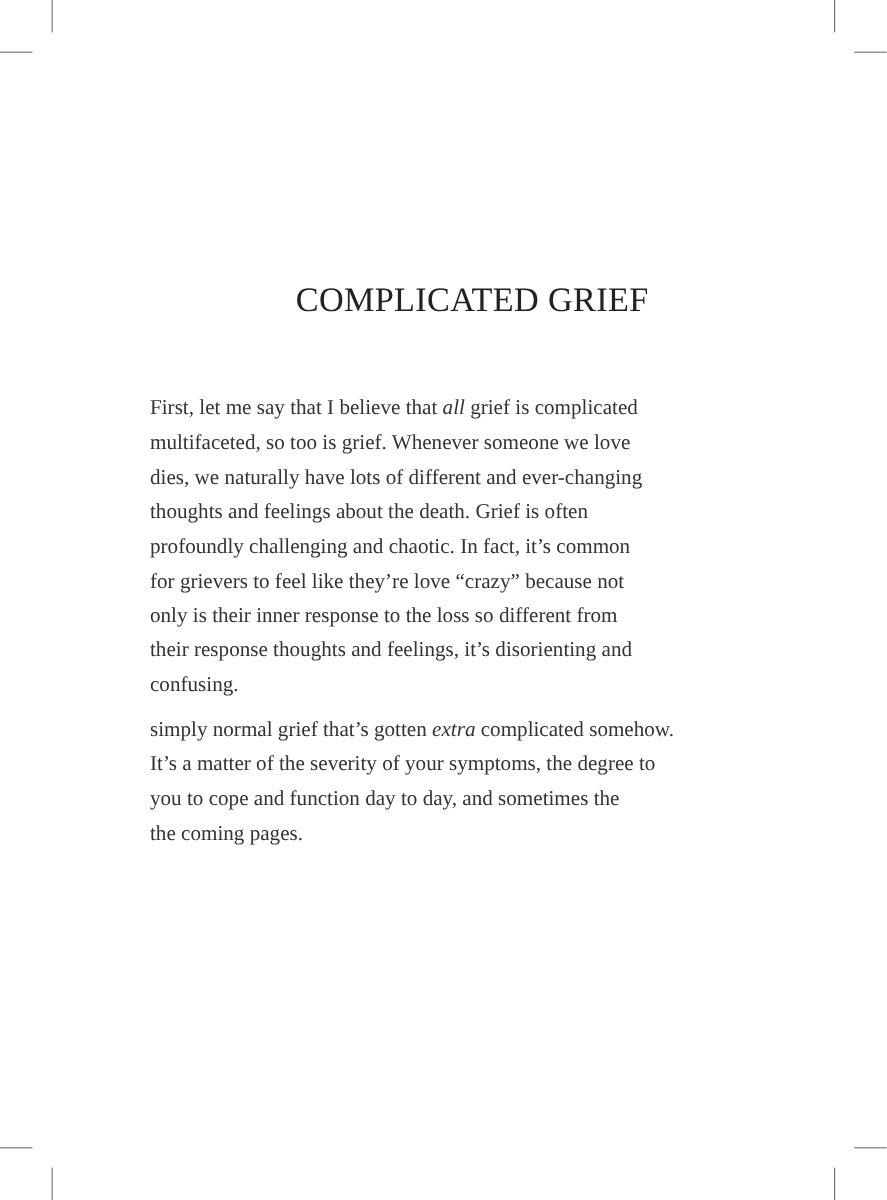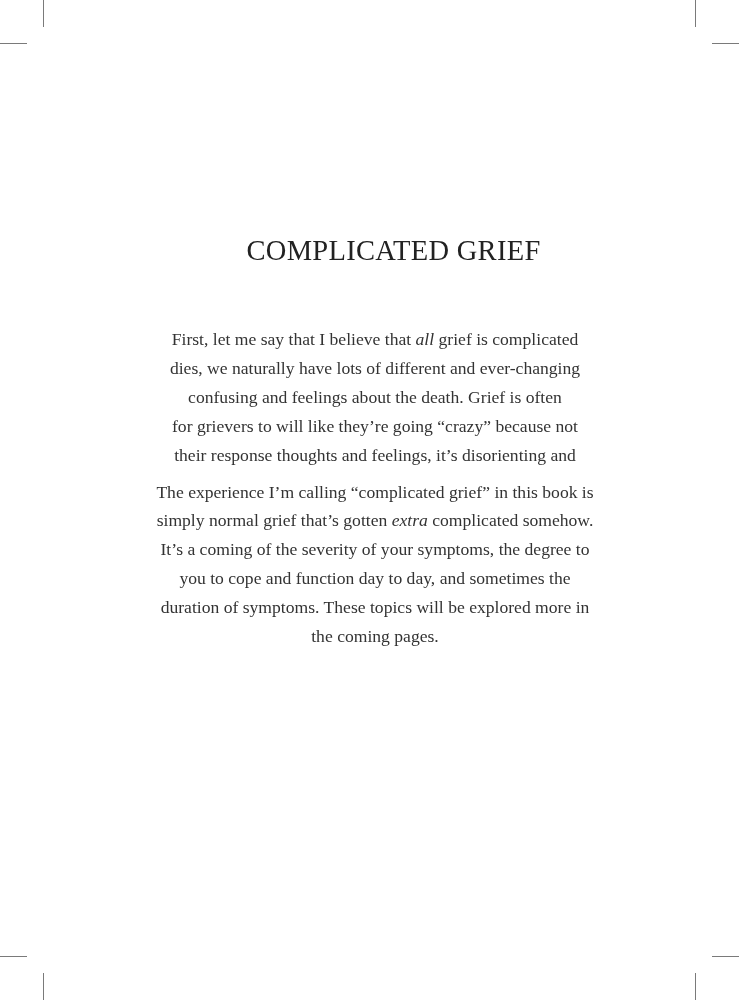--- a/index.html
+++ b/index.html
@@ -4,21 +4,21 @@
 <style>
   html, body { margin: 0; padding: 0; background: #ffffff; }
   body { width: 739px; height: 1000px; position: relative; overflow: hidden;
          font-family: "Liberation Serif", "DejaVu Serif", serif; color: #2b2b2b; }
   .crop { position: absolute; background: #7a7a7a; }
   .v { width: 1px; height: 27px; }
   .h { height: 1px; width: 27px; }
   .title { position: absolute; left: 0; width: 739px; top: 232px; text-align: center;
            font-size: 28.5px; line-height: 38px; letter-spacing: 0.3px; color: #222; font-weight: normal; margin: 0; padding-left: 24px; }
   .body { position: absolute; left: 125px; width: 500px; top: 325px;
-          font-size: 17.6px; line-height: 28.9px; color: #333; text-align: center; }
+          font-size: 17.6px; line-height: 28.9px; color: #333; }
   .body p { margin: 0 0 8px 0; }
   .line { display: block; white-space: nowrap; }
 </style>
 </head>
 <body>
 
 <div class="crop v" style="left:43px; top:0;"></div>
 <div class="crop h" style="left:0; top:43px;"></div>
 <div class="crop v" style="left:695px; top:0;"></div>
 <div class="crop h" style="left:712px; top:43px;"></div>
@@ -27,26 +27,28 @@
 <div class="crop v" style="left:695px; top:973px;"></div>
 <div class="crop h" style="left:712px; top:956px;"></div>
 
 <h1 class="title">
   <span class="line">COMPLICATED GRIEF</span>
 </h1>
 
 <div class="body">
   <p>
     <span class="line"><span>First, let me say that I believe that </span><em>all</em><span> grief is complicated</span></span>
+    <span class="line">multifaceted, so too is grief. Whenever someone we love</span>
     <span class="line">dies, we naturally have lots of different and ever-changing</span>
-    <span class="line">confusing and feelings about the death. Grief is often</span>
-    <span class="line">for grievers to will like they’re going “crazy” because not</span>
+    <span class="line">thoughts and feelings about the death. Grief is often</span>
+    <span class="line">profoundly challenging and chaotic. In fact, it’s common</span>
+    <span class="line">for grievers to feel like they’re love “crazy” because not</span>
+    <span class="line">only is their inner response to the loss so different from</span>
     <span class="line">their response thoughts and feelings, it’s disorienting and</span>
+    <span class="line">confusing.</span>
   </p>
   <p>
-    <span class="line">The experience I’m calling “complicated grief” in this book is</span>
     <span class="line"><span>simply normal grief that’s gotten </span><em>extra</em><span> complicated somehow.</span></span>
-    <span class="line">It’s a coming of the severity of your symptoms, the degree to</span>
+    <span class="line">It’s a matter of the severity of your symptoms, the degree to</span>
     <span class="line">you to cope and function day to day, and sometimes the</span>
-    <span class="line">duration of symptoms. These topics will be explored more in</span>
     <span class="line">the coming pages.</span>
   </p>
 </div>
 
 </body></html>

